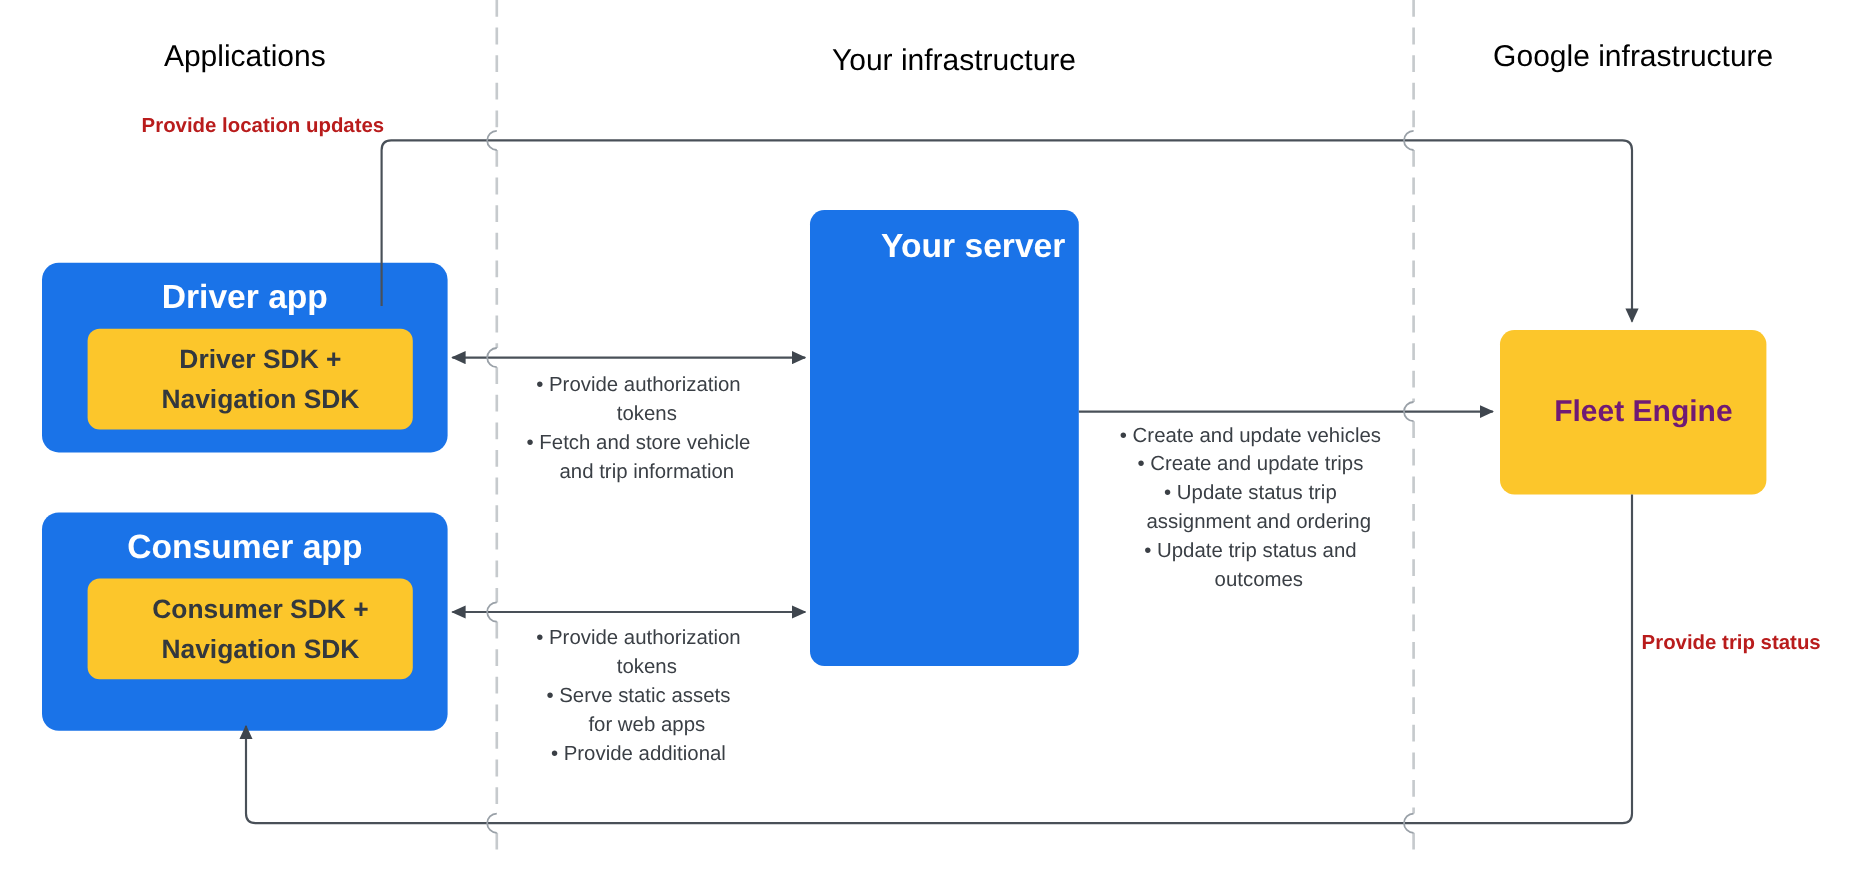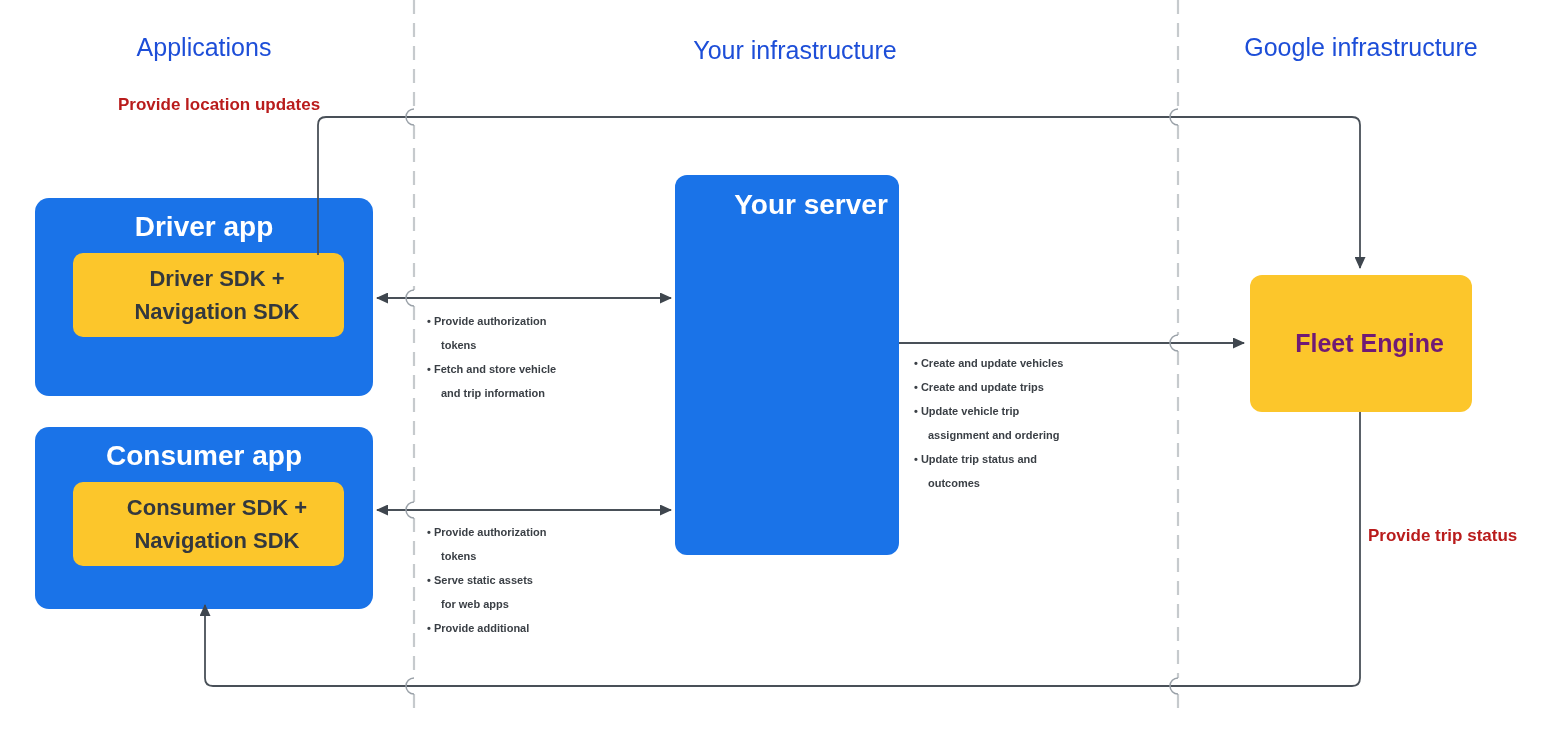--- a/index.html
+++ b/index.html
@@ -2,21 +2,21 @@
 <html><head>
 <meta charset="utf-8">
 <style>
   html,body{margin:0;padding:0;background:#ffffff;}
   .canvas{
     position:relative;width:1559px;height:742px;background:#ffffff;
     font-family:"Liberation Sans",sans-serif;overflow:hidden;
   }
   .hdr{
     position:absolute;width:340px;text-align:center;
-    font-size:25px;font-weight:400;color:#1d4ed8;white-space:nowrap;
+    font-size:25px;font-weight:400;color:#000000;white-space:nowrap;
   }
   .box{position:absolute;box-sizing:border-box;}
   .blue{background:#1A73E8;border-radius:14px;}
   .yellow{background:#FCC62B;border-radius:10px;padding-left:17px;}
   .app-title{
     position:absolute;left:0;right:0;top:13px;text-align:center;
     color:#ffffff;font-weight:700;font-size:28px;white-space:nowrap;
   }
   .sdk{
     position:absolute;left:38px;top:55px;width:271px;height:84px;
@@ -28,39 +28,39 @@
     color:#ffffff;font-weight:700;font-size:28px;white-space:nowrap;margin-left:48px;
   }
   .fleet{
     display:flex;align-items:center;justify-content:center;
     font-weight:700;font-size:25px;color:#701a75;border-radius:12px;
   }
   .lbl{
     position:absolute;font-weight:700;font-size:17px;color:#b91c1c;white-space:nowrap;
   }
   .blist{
-    position:absolute;font-weight:700;font-size:11px;line-height:24px;color:#3A3F45;
+    position:absolute;font-weight:400;font-size:17px;line-height:24px;color:#3A3F45;text-align:center;
   }
   .li > div{padding-left:14px;}
   .li > div.first{padding-left:0;}
   .li > div.first::before{content:"\2022\00a0";}
   svg.wires{position:absolute;left:0;top:0;z-index:5;pointer-events:none;}
   .node{z-index:2;}
   .txt{z-index:3;}
 </style>
 </head>
 <body>
 
 <div class="canvas">
 
   <div class="hdr txt" style="left:34px;top:33px">Applications</div>
   <div class="hdr txt" style="left:625px;top:36px">Your infrastructure</div>
   <div class="hdr txt" style="left:1191px;top:33px">Google infrastructure</div>
 
-  <div class="box blue node" style="left:35px;top:198px;width:338px;height:198px">
+  <div class="box blue node" style="left:35px;top:219px;width:338px;height:158px">
     <div class="app-title">Driver app</div>
     <div class="box yellow sdk">
       <div>Driver SDK +</div>
       <div>Navigation SDK</div>
     </div>
   </div>
 
   <div class="box blue node" style="left:35px;top:427px;width:338px;height:182px">
     <div class="app-title">Consumer app</div>
     <div class="box yellow sdk">
@@ -104,21 +104,21 @@
       </div>
     </div>
   <div class="blist txt" style="left:914px;top:351px;width:256px">
       <div class="li">
         <div class="first">Create and update vehicles</div>
       </div>
       <div class="li">
         <div class="first">Create and update trips</div>
       </div>
       <div class="li">
-        <div class="first">Update vehicle trip</div>
+        <div class="first">Update status trip</div>
         <div>assignment and ordering</div>
       </div>
       <div class="li">
         <div class="first">Update trip status and</div>
         <div>outcomes</div>
       </div>
     </div>
 
   <svg class="wires" width="1559" height="742" viewBox="0 0 1559 742">
     <defs>

